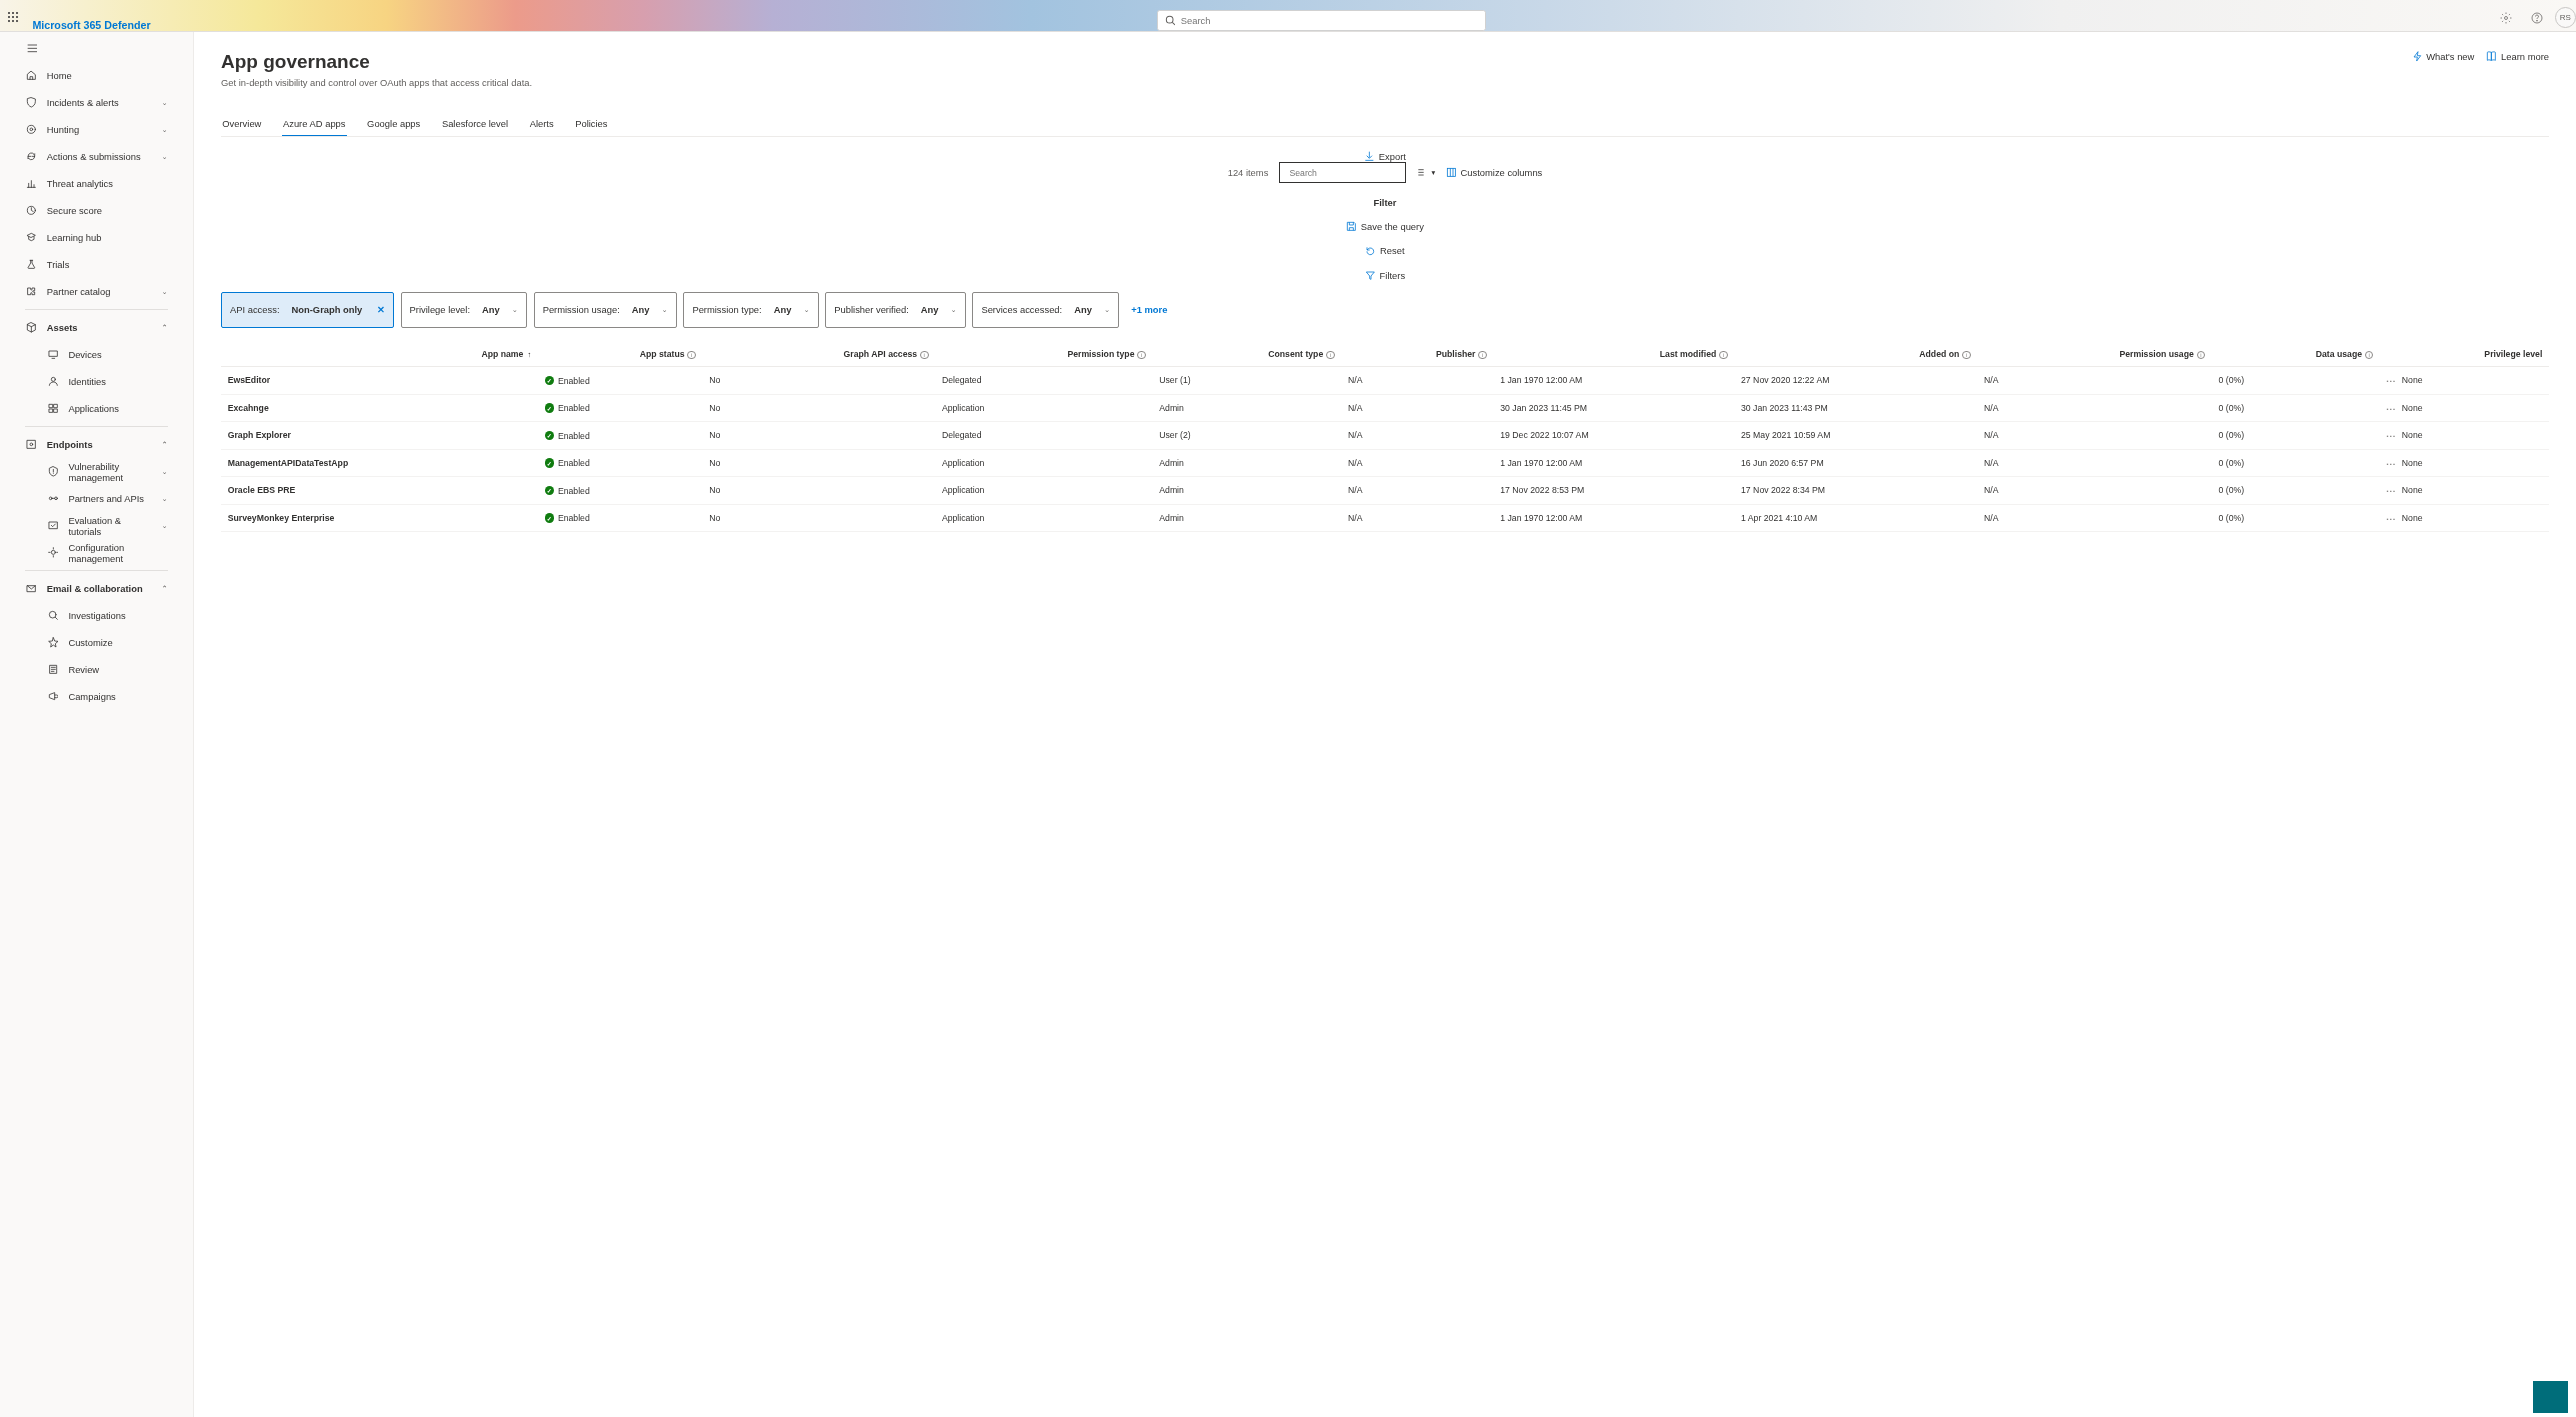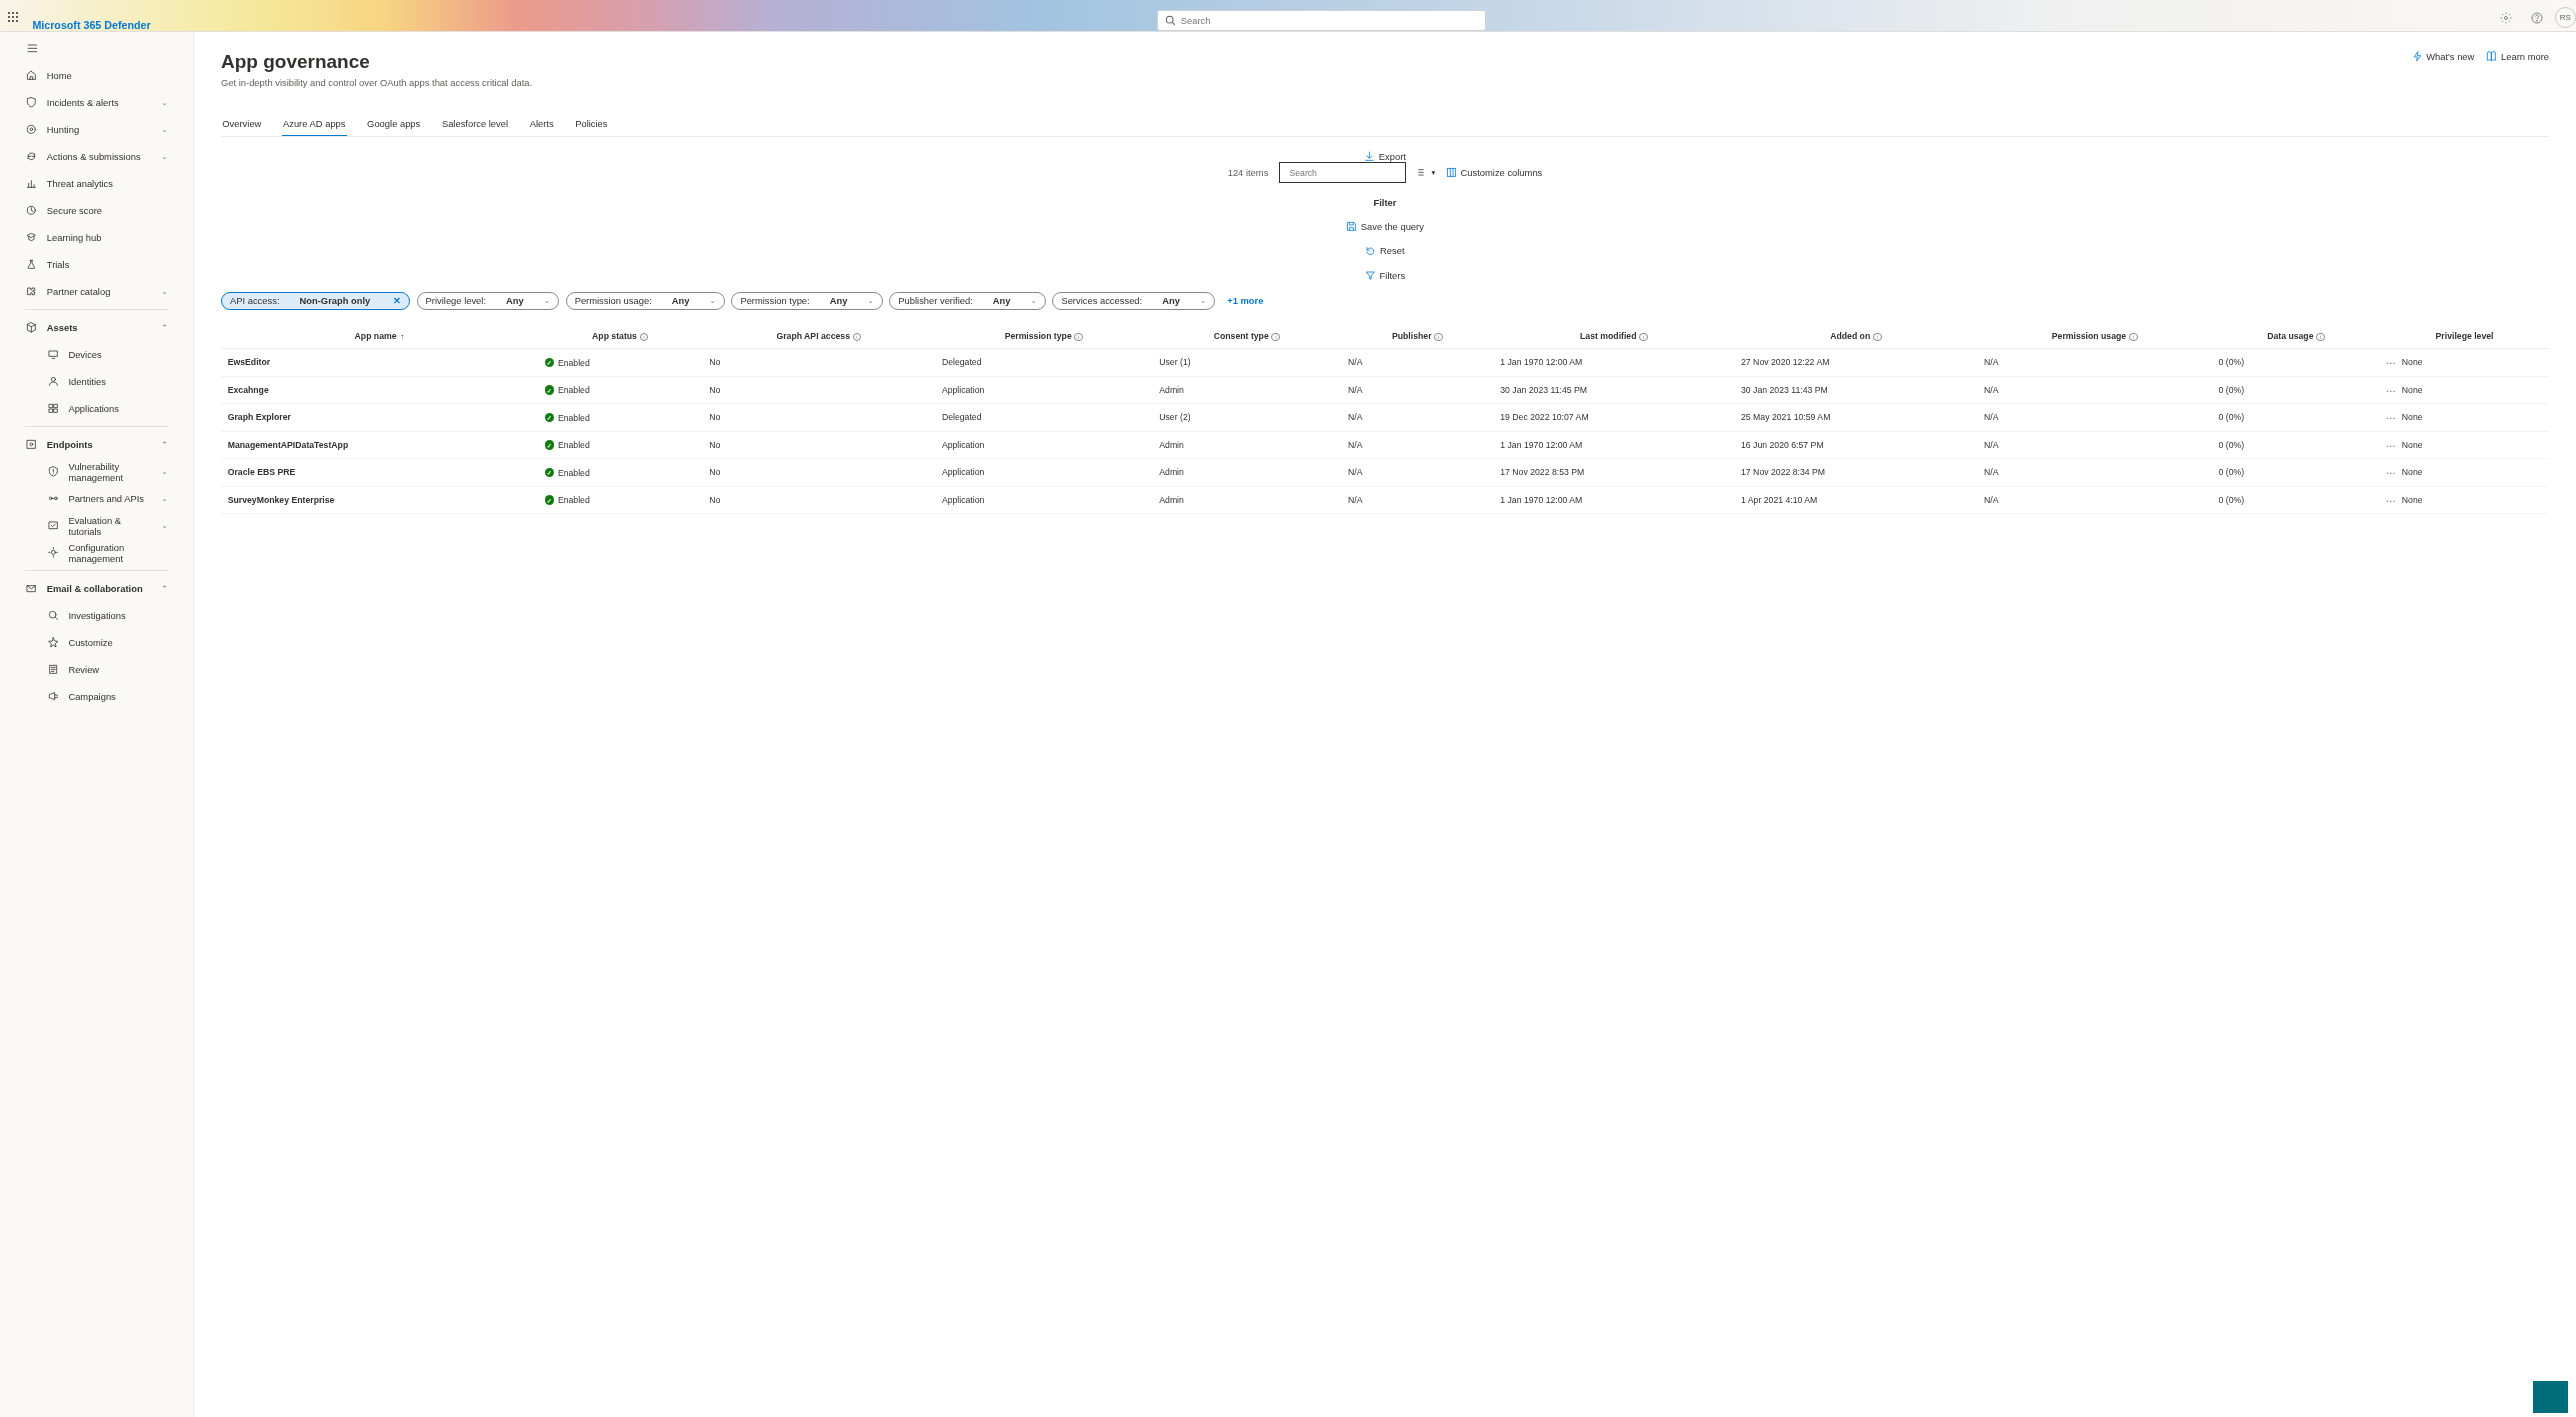--- a/index.html
+++ b/index.html
@@ -73,35 +73,35 @@
     }
     .table-search input { border: none; outline: none; flex: 1; font-size: 8.7px; color: #605e5c; }
 
     
     .filter-row { display: flex; align-items: center; gap: 13.4px; margin-top: 13.4px; flex-wrap: wrap; flex-direction: column; }
     .filter-label { font-weight: 600; font-size: 9.4px; }
 
     
     .pill-row { display: flex; align-items: center; gap: 6.7px; margin-top: 10.7px; flex-wrap: wrap; }
     .pill {
-      display: flex; align-items: center; gap: 20px; height: 18px; padding: 0 8px;
-      border: 0.7px solid #8a8886; border-radius: 10px; cursor: pointer; font-size: 9.4px;
+      display: flex; align-items: center; gap: 12px; height: 36px; padding: 0 8px;
+      border: 0.7px solid #8a8886; border-radius: 2px; cursor: pointer; font-size: 9.4px;
       background: #fff;
     }
     .pill.applied { background: #deecf9; border-color: #0078d4; }
     .pill .pill-key { color: #323130; }
     .pill .pill-val { font-weight: 600; }
     .pill .x { color: #0078d4; font-weight: 600; margin-left: 2.7px; }
     .pill .chev { color: #605e5c; }
     .more-pill { color: #0078d4; font-weight: 600; cursor: pointer; font-size: 9.4px; padding: 0 5.4px; }
 
     
     .tbl { width: 100%; border-collapse: collapse; margin-top: 14.8px; }
     .tbl th {
-      text-align: center; font-weight: 600; font-size: 8.7px; color: #323130;
+      text-align: right; font-weight: 600; font-size: 8.7px; color: #323130;
       padding: 6.7px 6.7px; border-bottom: 0.7px solid #edebe9; white-space: nowrap; margin-top: 34px;
     }
     .tbl th .info { margin-left: 2.7px; color: #605e5c; font-weight: 400; }
     .tbl td {
       padding: 8px 6.7px; border-bottom: 0.7px solid #f3f2f1; font-size: 8.7px;
       color: #323130; white-space: nowrap;
     }
     .sort-arrow { margin-left: 4px; font-size: 7.4px; }
     .status-badge { display: inline-flex; align-items: center; gap: 4px; }
     .status-dot {

